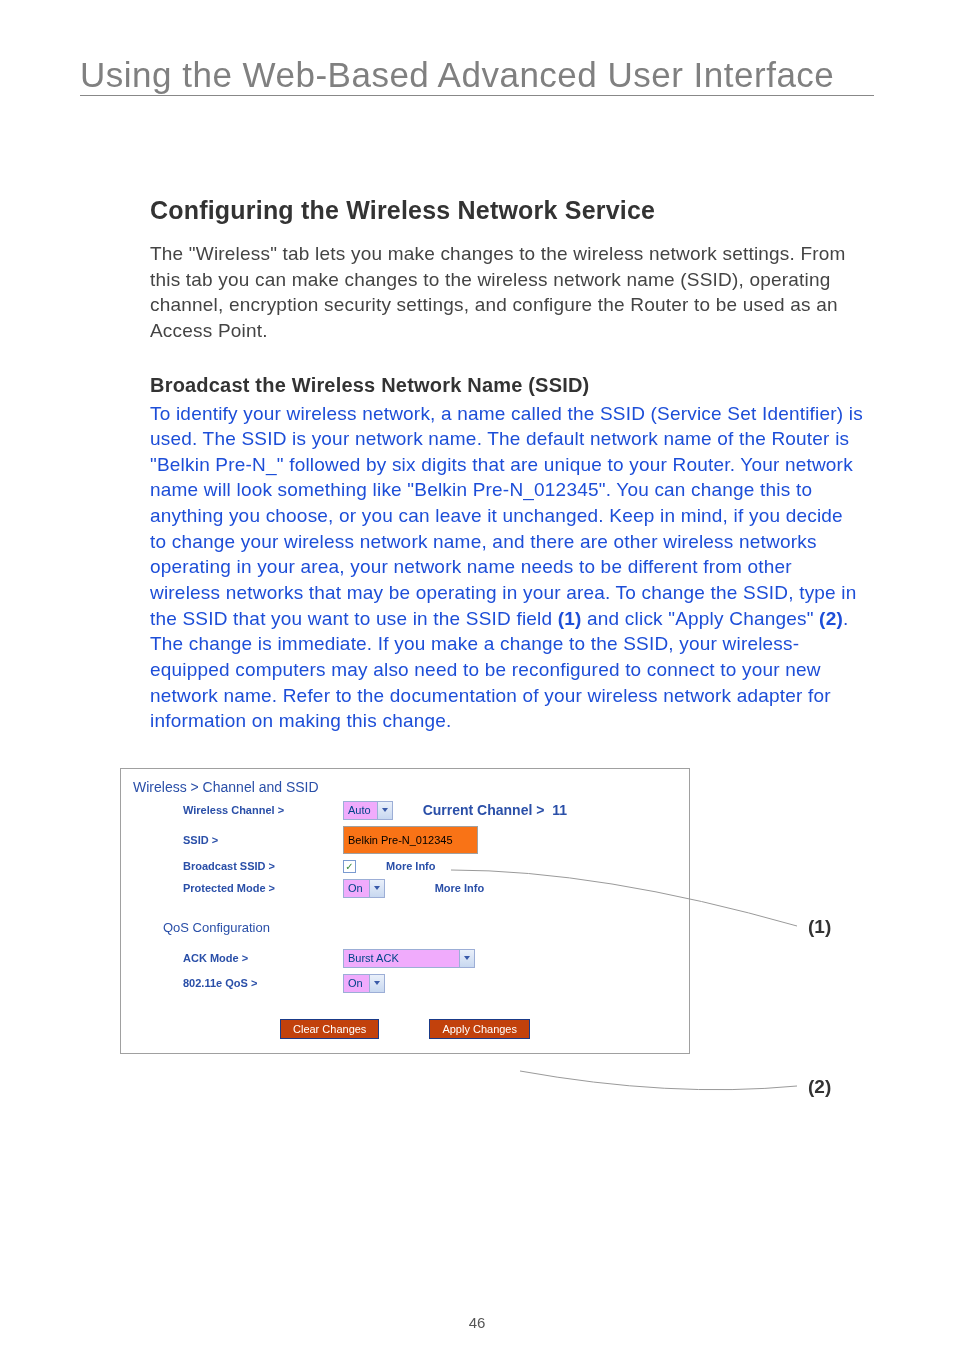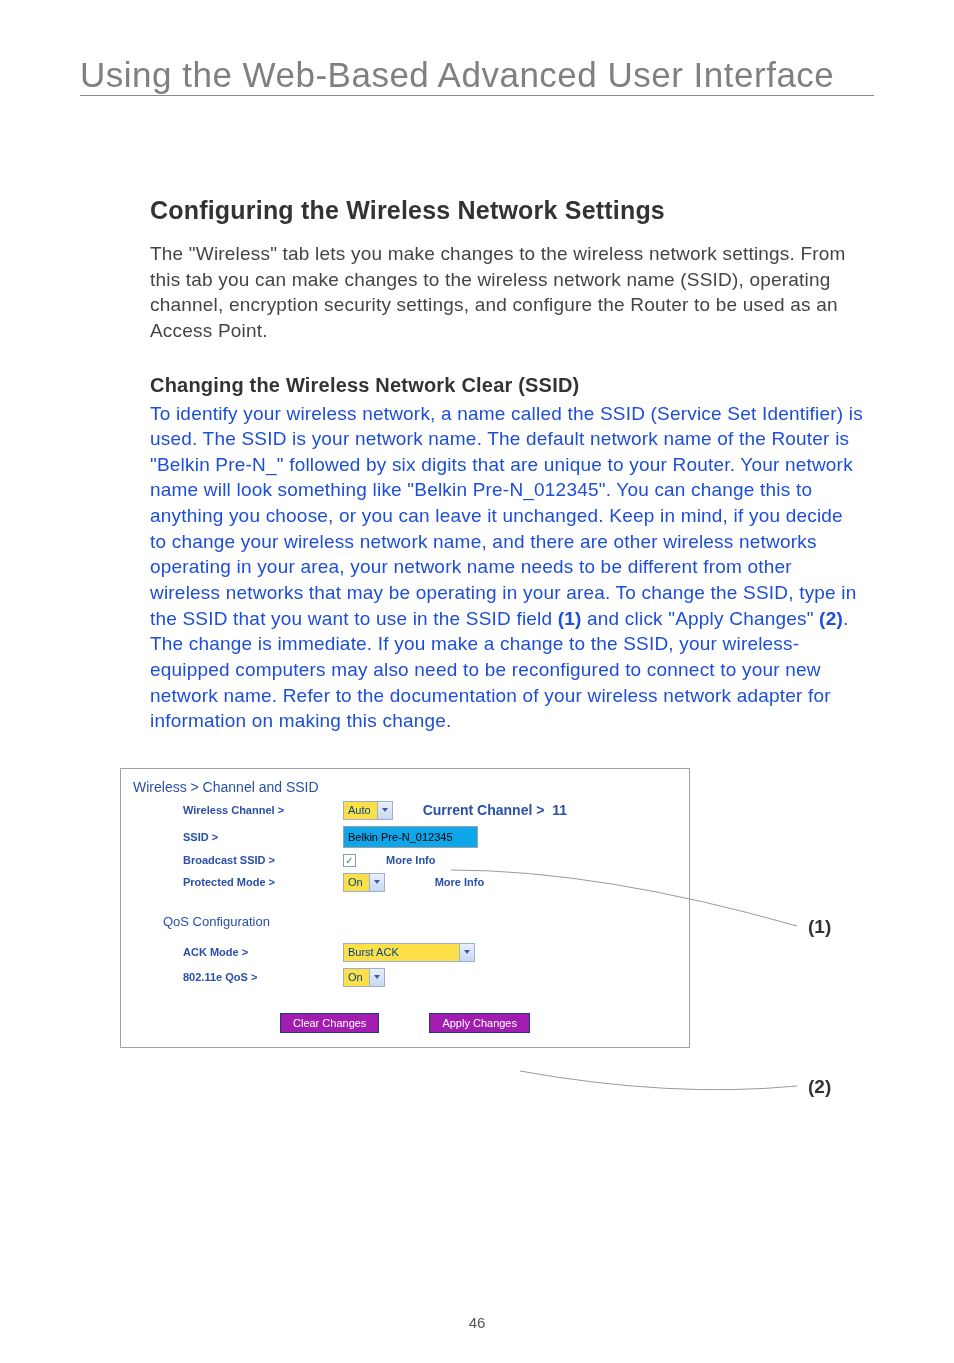--- a/index.html
+++ b/index.html
@@ -97,24 +97,24 @@
   }
   .shot-label {
     width: 140px;
     color: #2a4fa8;
     font-size: 11px;
     font-weight: bold;
   }
   .shot-input {
     font-size: 11px;
     border: 1px solid #a0a0a0;
-    background: #0ea5e9;
+    background: #f97316;
     padding: 2px 4px;
     width: 135px;
-    height: 22px;
+    height: 28px;
   }
   .shot-check {
     width: 13px; height: 13px;
     border: 1px solid #7a9ad0;
     display: inline-flex;
     align-items: center;
     justify-content: center;
     font-size: 10px;
     color: #3a8a3a;
     margin-right: 10px;
@@ -135,21 +135,21 @@
     font-size: 13px;
     margin: 22px 0 14px 30px;
   }
   .btn-row {
     display: flex;
     justify-content: center;
     gap: 50px;
     margin-top: 26px;
   }
   .shot-btn {
-    background: #a21caf;
+    background: #c2410c;
     color: #ffffff;
     font-size: 11px;
     padding: 3px 12px;
     border: 1px solid #1a3a88;
     font-family: inherit;
   }
   .dd-arrow {
     display: inline-block;
     width: 15px; height: 17px;
     border-left: 1px solid #9cb0d8;
@@ -163,21 +163,21 @@
     left: 4px; top: 6px;
     border-left: 3px solid transparent;
     border-right: 3px solid transparent;
     border-top: 4px solid #3a5aa8;
   }
   .sel-wrap {
     display: inline-flex;
     border: 1px solid #9caed6;
     height: 19px;
     align-items: stretch;
-    background: #fde047;
+    background: #f0abfc;
   }
   .sel-wrap .txt {
     font-size: 11px;
     padding: 2px 6px 0 4px;
     white-space: nowrap;
   }
   .callout-label {
     position: absolute;
     font-weight: bold;
     font-size: 19px;
@@ -193,24 +193,24 @@
   }
 </style>
 </head>
 <body>
 
 <div class="page">
   <div class="main-title">Using the Web-Based Advanced User Interface</div>
   <hr class="hr">
 
   <div class="content">
-    <div class="section-heading">Configuring the Wireless Network Settings</div>
+    <div class="section-heading">Configuring the Wireless Network Service</div>
     <div class="para">The "Wireless" tab lets you make changes to the wireless network settings. From this tab you can make changes to the wireless network name (SSID), operating channel, encryption security settings, and configure the Router to be used as an Access Point.</div>
 
-    <div class="sub-heading">Changing the Wireless Network Clear (SSID)</div>
+    <div class="sub-heading">Broadcast the Wireless Network Name (SSID)</div>
     <div class="para2">
       <span>To identify your wireless network, a name called the SSID (Service Set Identifier) is used. The SSID is your network name. The default network name of the Router is "Belkin Pre-N_" followed by six digits that are unique to your Router. Your network name will look something like "Belkin Pre-N_012345". You can change this to anything you choose, or you can leave it unchanged. Keep in mind, if you decide to change your wireless network name, and there are other wireless networks operating in your area, your network name needs to be different from other wireless networks that may be operating in your area. To change the SSID, type in the SSID that you want to use in the SSID field </span><span class="bold">(1)</span><span> and click "Apply Changes" </span><span class="bold">(2)</span><span>. The change is immediate. If you make a change to the SSID, your wireless-equipped computers may also need to be reconfigured to connect to your new network name. Refer to the documentation of your wireless network adapter for information on making this change.</span>
     </div>
 
     <div class="shot-wrap">
       <div class="shot">
 
         <div class="shot-title">Wireless &gt; Channel and SSID</div>
 
 

